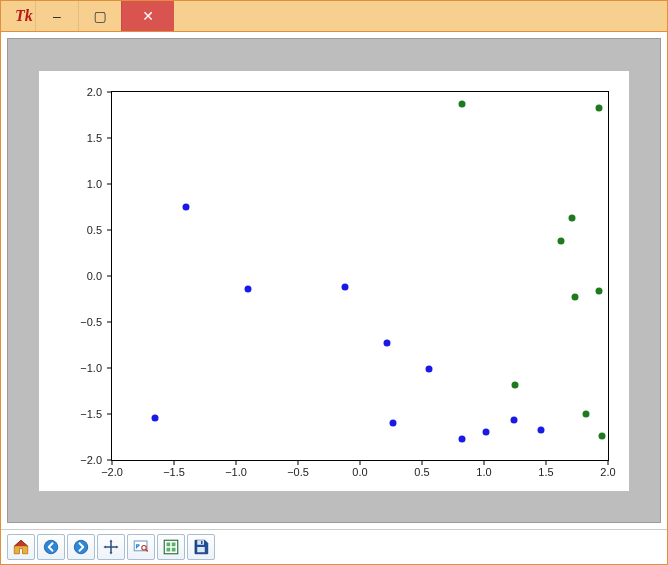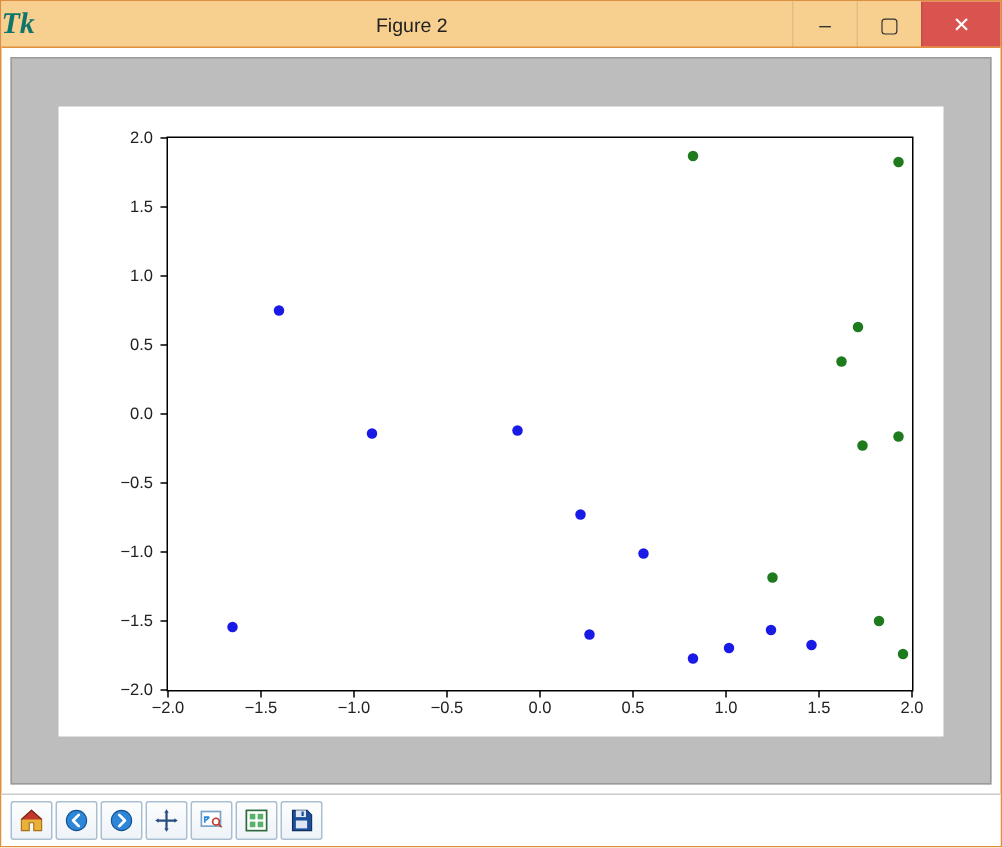--- a/index.html
+++ b/index.html
@@ -20,26 +20,26 @@
   .titlebar {
     height: 30px;
     background: #f7cf8f;
     display: flex;
     align-items: center;
     border-bottom: 1px solid #e08f3c;
     user-select: none;
   }
   .tk-icon {
     width: 20px;
-    margin-left: 0;
+    margin-left: 14px;
     font-family: "Brush Script MT", cursive;
     font-style: italic;
     font-weight: bold;
-    color: #0f766e;
-    font-size: 20px;
+    color: #b91c1c;
+    font-size: 16px;
   }
   .title-text {
     flex: 1;
     text-align: center;
     font-size: 13px;
     color: #222;
   }
   .win-controls {
     display: flex;
     align-items: stretch;
@@ -150,21 +150,20 @@
   }
   .tbtn svg { display: block; }
 </style>
 </head>
 <body>
 
 <div class="window">
 
   <div class="titlebar">
     <div class="tk-icon">Tk</div>
-    <div class="title-text">Figure 2</div>
     <div class="win-controls">
       <div class="win-btn">–</div>
       <div class="win-btn">▢</div>
       <div class="win-btn close">✕</div>
     </div>
   </div>
 
   <div class="content">
     <div class="canvas-frame">
       <div class="plot-bg">

